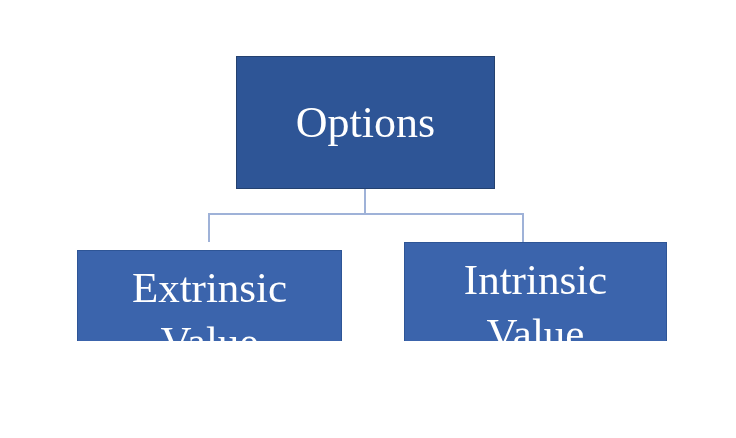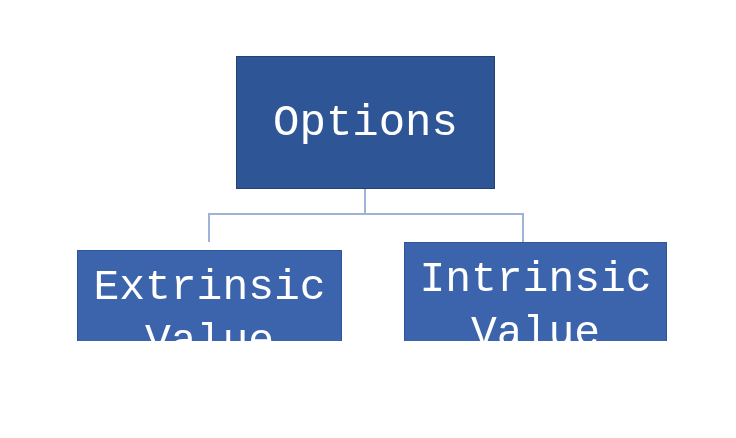--- a/index.html
+++ b/index.html
@@ -13,21 +13,21 @@
   }
   html, body {
     margin: 0;
     padding: 0;
   }
   .canvas {
     position: relative;
     width: 736px;
     height: 341px;
     background: var(--background);
-    font-family: Liberation Mono, monospace;
+    font-family: Liberation Serif, serif;
     overflow: hidden;
   }
   .node {
     position: absolute;
     display: flex;
     align-items: center;
     justify-content: center;
     text-align: center;
     color: var(--text);
     box-sizing: border-box;

